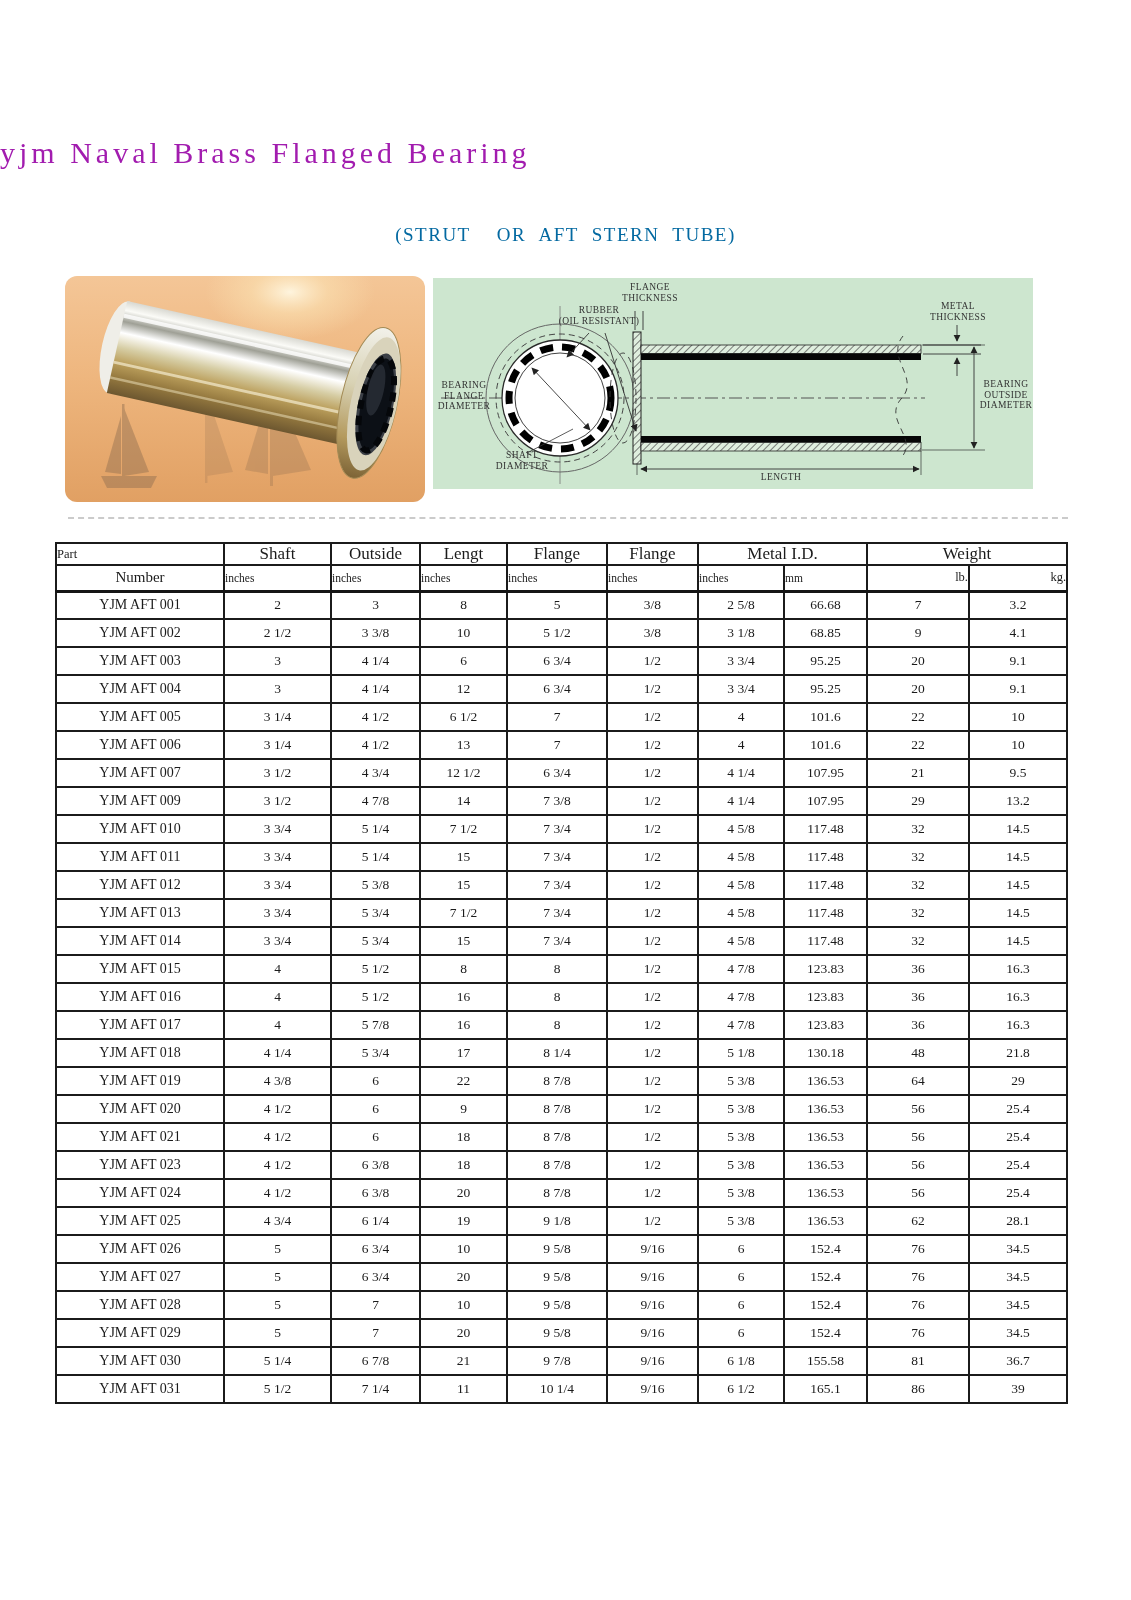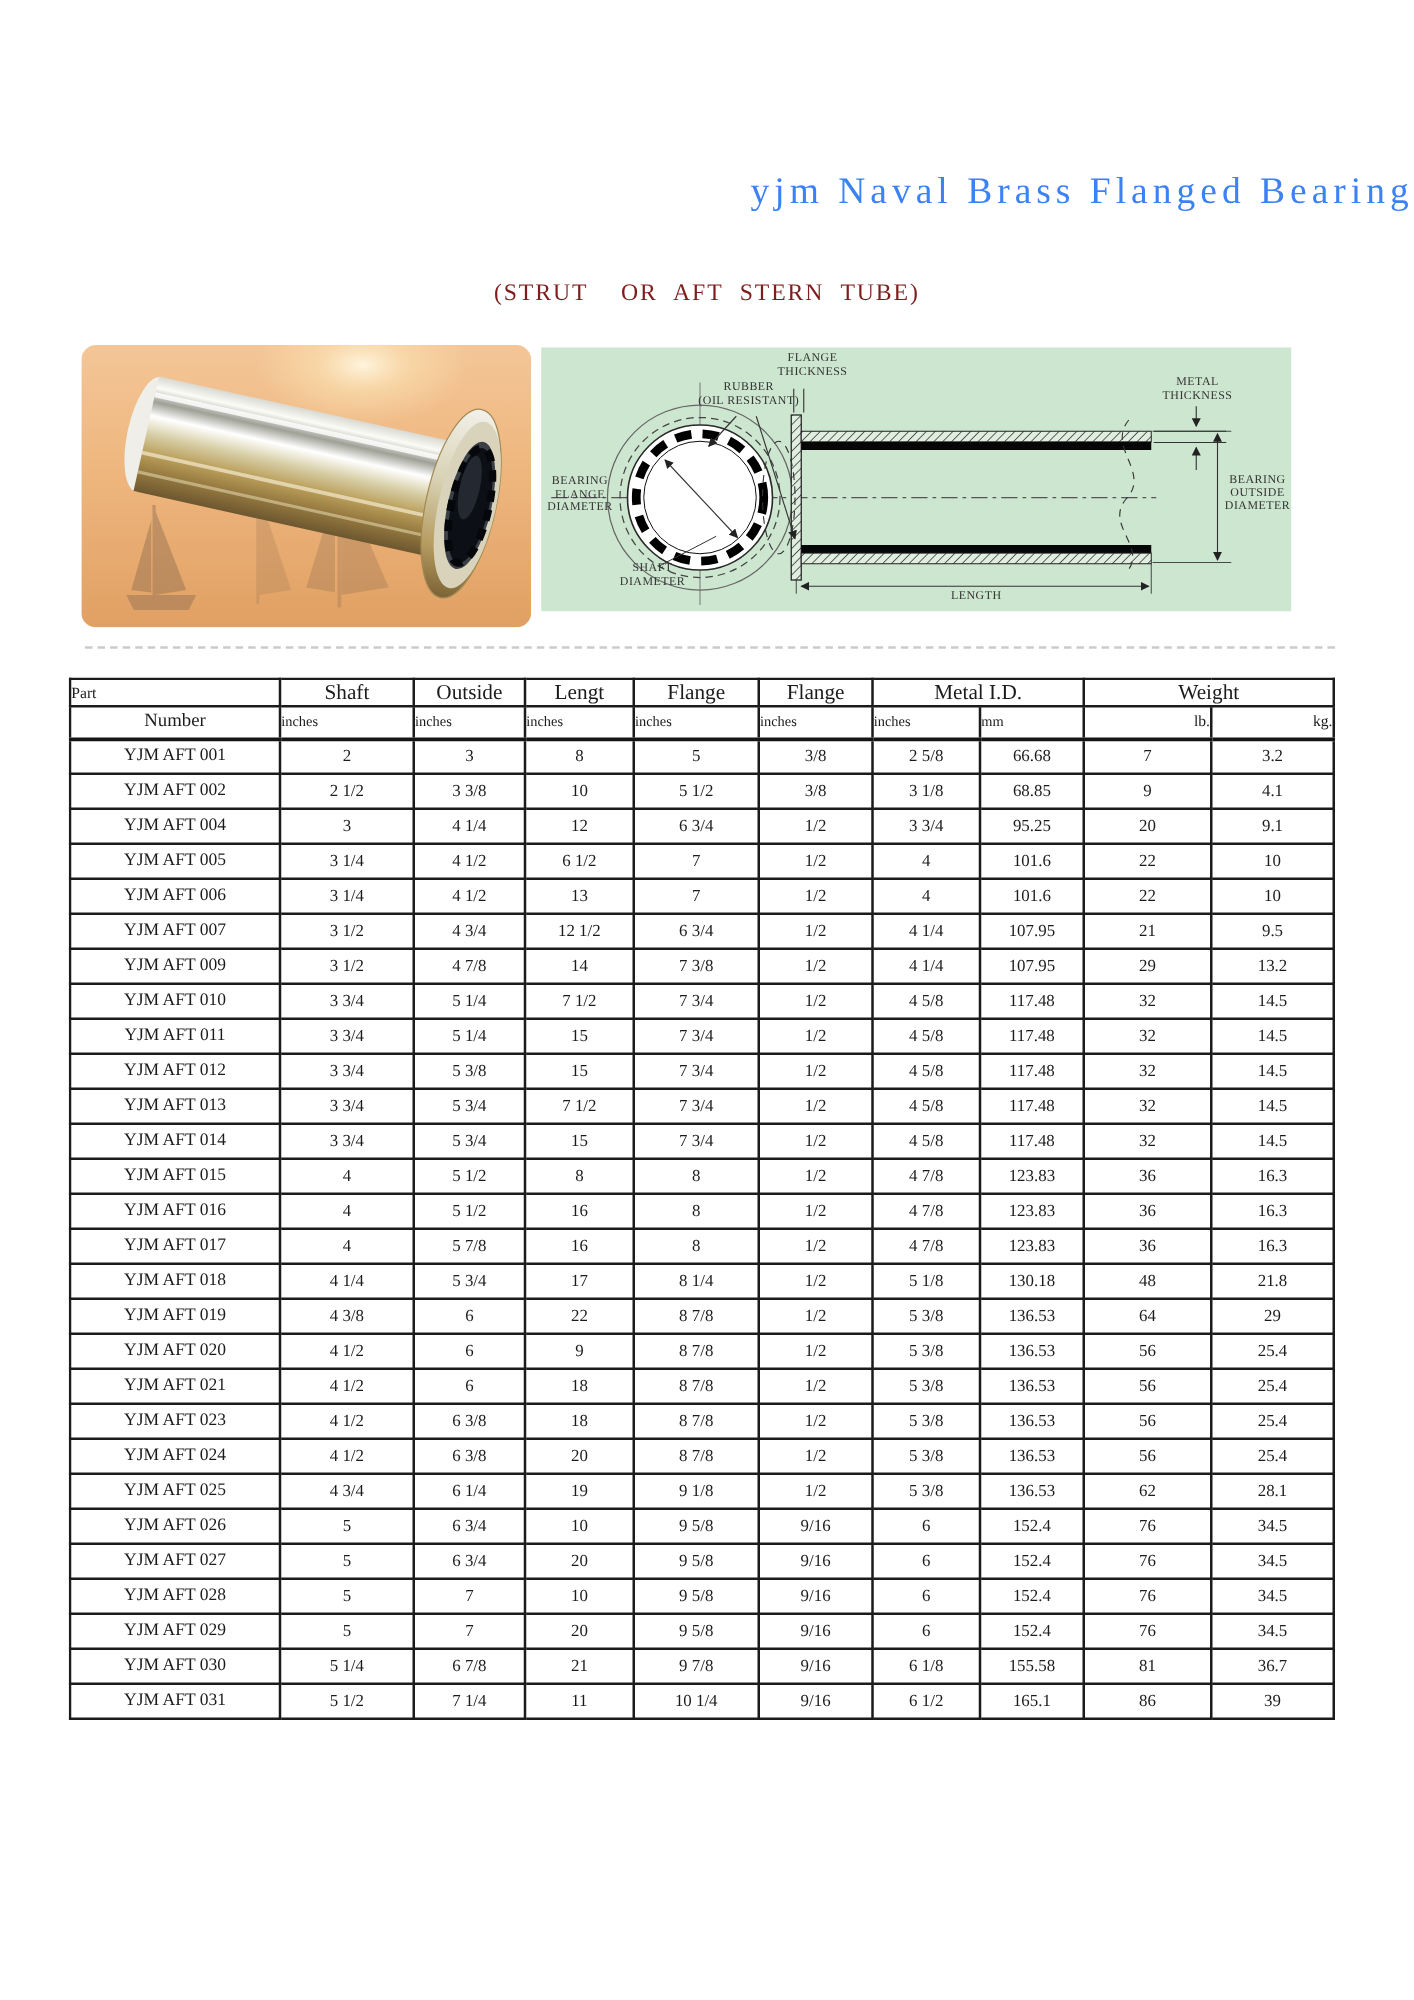--- a/index.html
+++ b/index.html
@@ -4,26 +4,26 @@
 <style>
   html,body{margin:0;padding:0;}
   body{
     width:1131px;height:1600px;position:relative;background:#ffffff;
     font-family:"Liberation Serif", serif;color:#1b1b1b;overflow:hidden;
   }
   .abs{position:absolute;}
 
   
   .page-title{
-    left:0;right:0;top:136px;text-align:right;
-    font-size:30px;letter-spacing:4px;color:#3b82f6;white-space:pre;
+    left:0;right:0;top:136px;text-align:left;
+    font-size:30px;letter-spacing:4px;color:#a21caf;white-space:pre;
   }
   .page-subtitle{
     left:0;right:0;top:224px;text-align:center;
-    font-size:19px;letter-spacing:1.5px;word-spacing:7px;color:#7f1d1d;white-space:pre;
+    font-size:19px;letter-spacing:1.5px;word-spacing:7px;color:#0369a1;white-space:pre;
   }
 
   
   .photo{
     left:65px;top:276px;width:360px;height:226px;border-radius:12px;overflow:hidden;
   }
   .photo svg{display:block;}
 
   
   .diagram{
@@ -262,20 +262,32 @@
     <td class="cell">3 3/8</td>
     <td class="cell">10</td>
     <td class="cell">5 1/2</td>
     <td class="cell">3/8</td>
     <td class="cell">3 1/8</td>
     <td class="cell">68.85</td>
     <td class="cell">9</td>
     <td class="cell">4.1</td>
   </tr>
         <tr class="datarow">
+    <td class="cell-part">YJM AFT 003</td>
+    <td class="cell">3</td>
+    <td class="cell">4 1/4</td>
+    <td class="cell">6</td>
+    <td class="cell">6 3/4</td>
+    <td class="cell">1/2</td>
+    <td class="cell">3 3/4</td>
+    <td class="cell">95.25</td>
+    <td class="cell">20</td>
+    <td class="cell">9.1</td>
+  </tr>
+        <tr class="datarow">
     <td class="cell-part">YJM AFT 004</td>
     <td class="cell">3</td>
     <td class="cell">4 1/4</td>
     <td class="cell">12</td>
     <td class="cell">6 3/4</td>
     <td class="cell">1/2</td>
     <td class="cell">3 3/4</td>
     <td class="cell">95.25</td>
     <td class="cell">20</td>
     <td class="cell">9.1</td>

